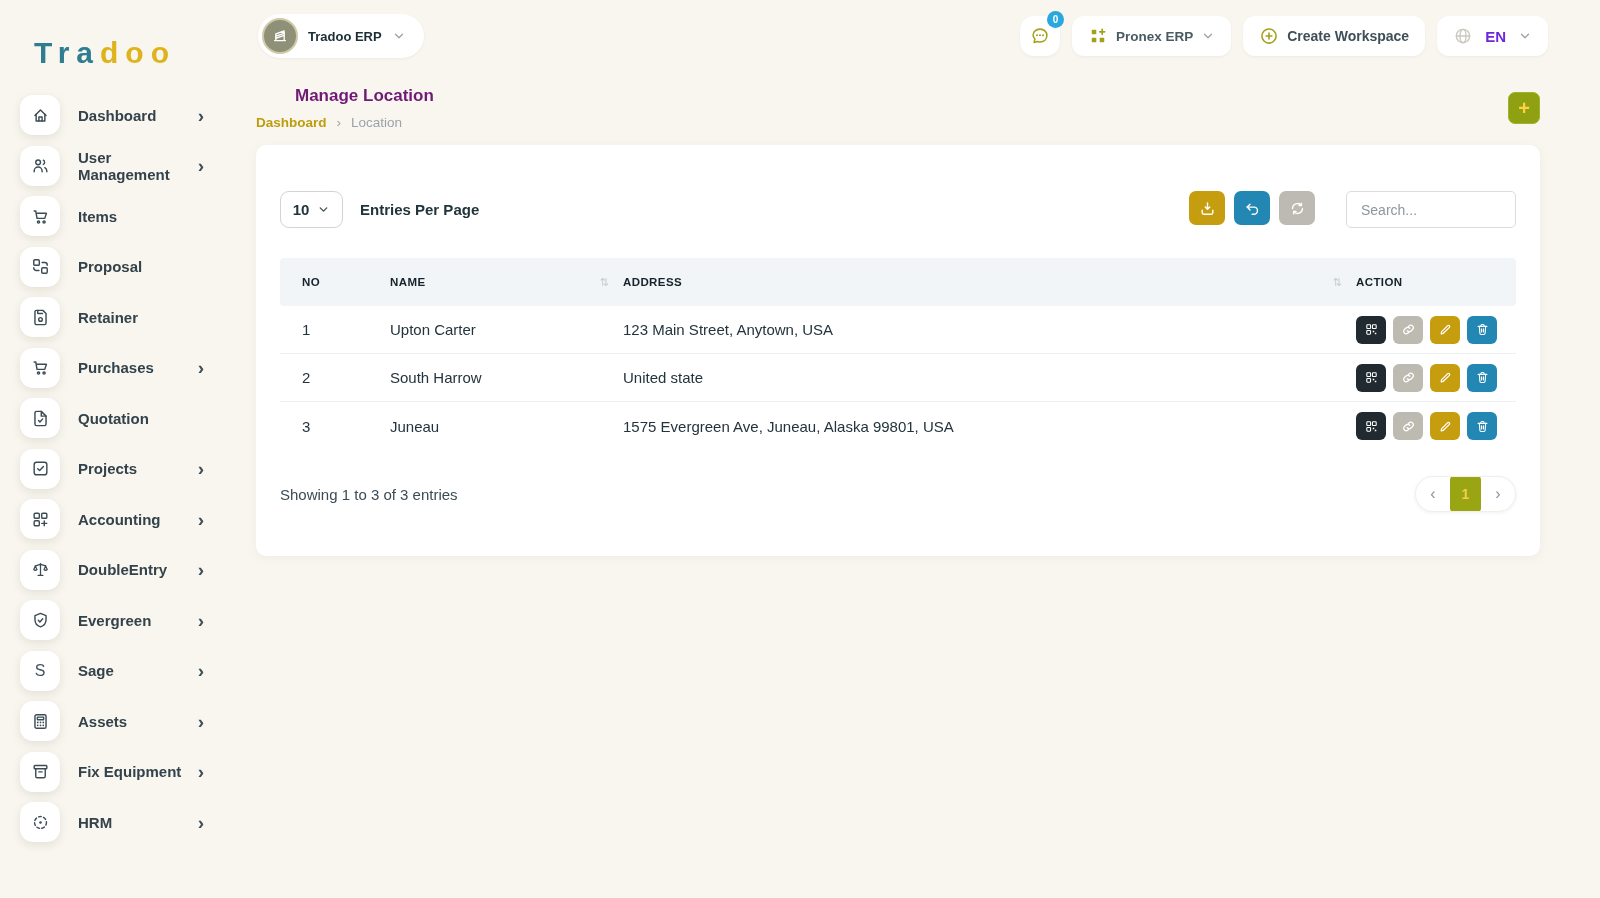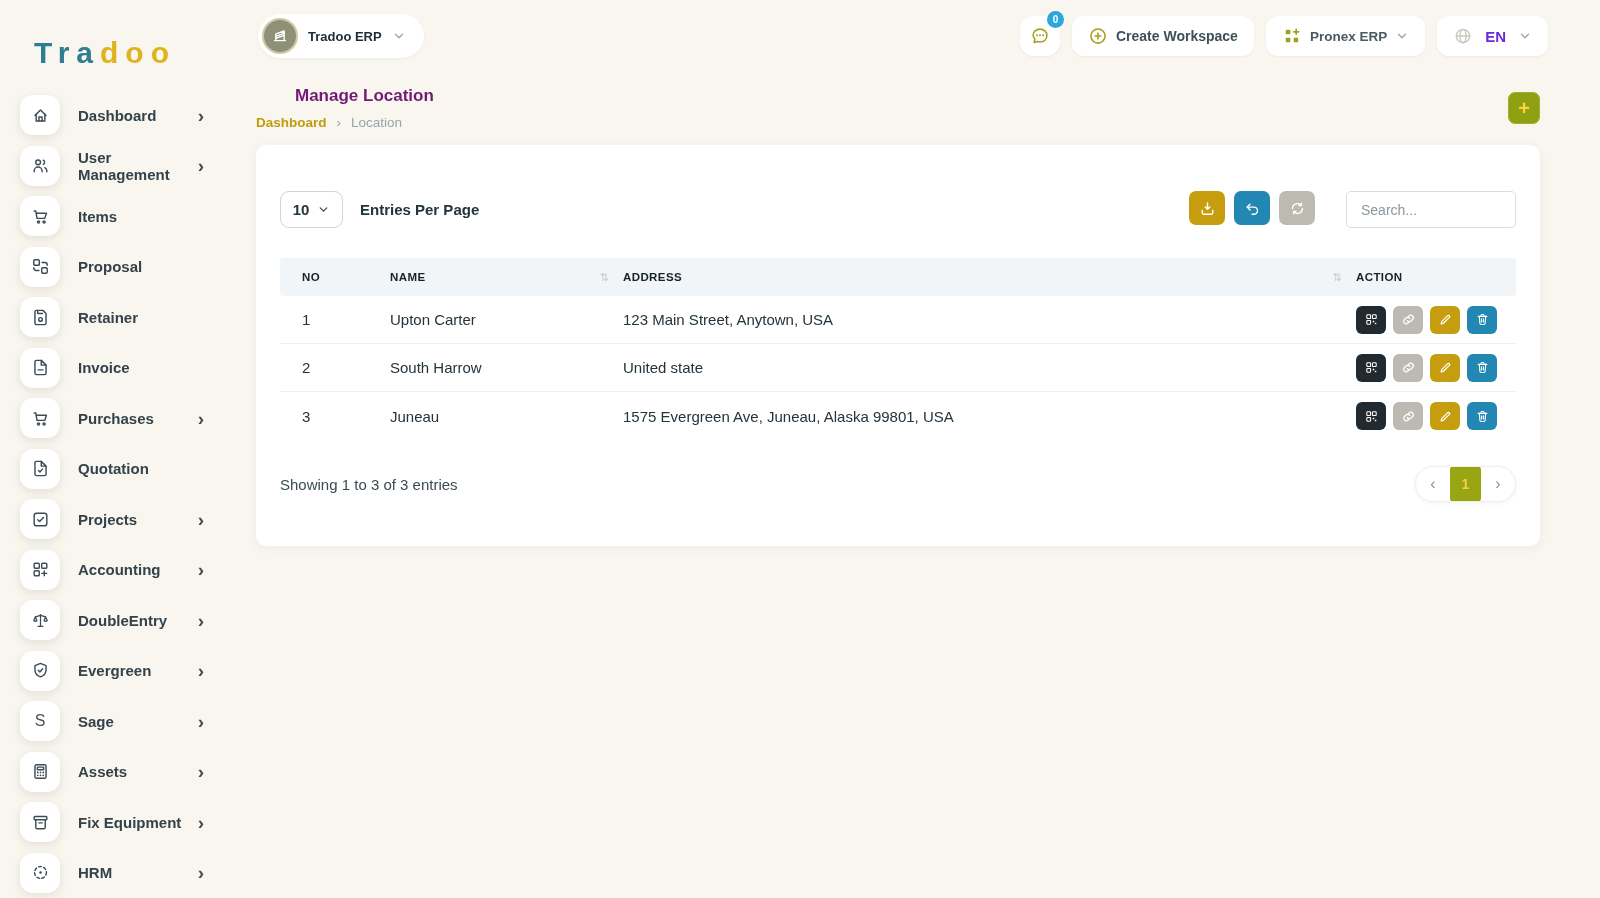--- a/index.html
+++ b/index.html
@@ -76,21 +76,21 @@
   .tb-download { background:#c59d0e; }
   .tb-undo { background:#2287b2; }
   .tb-refresh { background:#bcbab1; }
   .search-input { margin-left:22px; width:170px; height:37px; border:1px solid #d9dde0; border-radius:5px;
                   padding:0 14px; font-family:inherit; font-size:14px; color:#33424b; outline:none; }
   .search-input::placeholder { color:#8c979e; }
 
   
   .tbl { margin-top:30px; width:100%; }
   .tr { display:flex; align-items:center; }
-  .thead { background:#f1f5f8; height:38px; border-radius:4px; }
+  .thead { background:#f1f5f8; height:48px; border-radius:4px; }
   .th { font-size:11.5px; font-weight:700; color:#16232b; letter-spacing:.4px; display:flex; align-items:center; }
   .c-no { width:110px; padding-left:22px; flex:0 0 110px; }
   .c-name { width:233px; flex:0 0 233px; padding-right:14px; justify-content:space-between;gap:8px; }
   .c-address { flex:1; padding-right:14px; justify-content:space-between; min-width:0; }
   .c-action { width:160px; flex:0 0 160px; }
   .sort-ic { color:#c3cbd1; font-size:11px; font-weight:400; }
   .row { height:48px; border-bottom:1px solid #edf0f2; }
   .row:last-child { border-bottom:none; }
   .td { font-size:15px; color:#24343c; display:flex; align-items:center; }
   .row .c-name, .row .c-address { justify-content:flex-start; }
@@ -180,31 +180,20 @@
             <svg viewBox="0 0 24 24" fill="none" stroke="currentColor" stroke-width="1.8" stroke-linecap="round" stroke-linejoin="round">
               <path d="M17 21H7a2 2 0 0 1-2-2V5a2 2 0 0 1 2-2h8l4 4v12a2 2 0 0 1-2 2z"></path>
               <circle cx="12" cy="14.5" r="2.3"></circle>
               <path d="M8.5 3v4h6"></path>
             </svg>
           </span>
         <span class="nav-label">Retainer</span>
         <span class="nav-chev"></span>
       </div>
 
-      <div class="nav-item">
-        <span class="icon-box">
-            <svg viewBox="0 0 24 24" fill="none" stroke="currentColor" stroke-width="1.8" stroke-linecap="round" stroke-linejoin="round">
-              <path d="M13 3H7a2 2 0 0 0-2 2v14a2 2 0 0 0 2 2h10a2 2 0 0 0 2-2V9z"></path>
-              <path d="M13 3v6h6"></path>
-              <path d="M9 15h6"></path>
-            </svg>
-          </span>
-        <span class="nav-label">Invoice</span>
-        <span class="nav-chev"></span>
-      </div>
 
       <div class="nav-item">
         <span class="icon-box">
             <svg viewBox="0 0 24 24" fill="none" stroke="currentColor" stroke-width="1.8" stroke-linecap="round" stroke-linejoin="round">
               <circle cx="9.5" cy="19" r="1.4"></circle>
               <circle cx="16.5" cy="19" r="1.4"></circle>
               <path d="M4 5h2l1.6 9.4h9.8L19.5 8H7"></path>
             </svg>
           </span>
         <span class="nav-label">Purchases</span>
@@ -340,47 +329,47 @@
 
       <div class="topbar-right">
         <button class="chat-btn">
           <span style="display:flex">
               <svg viewBox="0 0 24 24" fill="none" stroke="currentColor" stroke-width="1.7" stroke-linecap="round" stroke-linejoin="round">
                 <path d="M12 4.5c-4.4 0-7.5 2.9-7.5 6.4 0 1.7.7 3.2 1.9 4.4L5.6 19l3.6-.9c.9.3 1.8.4 2.8.4 4.4 0 7.5-2.9 7.5-7S16.4 4.5 12 4.5z"></path>
                 <path d="M8.7 11.2h.01M12 11.2h.01M15.3 11.2h.01" stroke-width="2.2"></path>
               </svg>
             </span>
           <span class="badge">0</span>
-        </button>
-
-        <button class="pill" style="font-size:14px;color:#3f4f58">
-          <span class="olive-ic">
-              <svg viewBox="0 0 24 24" fill="none" stroke="currentColor" stroke-width="1.9" stroke-linecap="round" stroke-linejoin="round">
-                <circle cx="12" cy="12" r="8.5"></circle>
-                <path d="M12 8.5v7M8.5 12h7"></path>
-              </svg>
-            </span>
-          <span>Create Workspace</span>
         </button>
 
         <button class="pill">
           <span class="olive-ic">
               <svg viewBox="0 0 24 24" fill="none" stroke="currentColor" stroke-width="2" stroke-linecap="round" stroke-linejoin="round">
                 <rect x="4.5" y="4.5" width="5.5" height="5.5" rx="1" fill="currentColor" stroke="none"></rect>
                 <rect x="4.5" y="14" width="5.5" height="5.5" rx="1" fill="currentColor" stroke="none"></rect>
                 <rect x="14" y="14" width="5.5" height="5.5" rx="1" fill="currentColor" stroke="none"></rect>
                 <path d="M17 4v6M14 7h6"></path>
               </svg>
             </span>
           <span style="font-weight:600;color:#4a5a63">Pronex ERP</span>
           <span class="chev-down">
               <svg viewBox="0 0 24 24" fill="none" stroke="currentColor" stroke-width="2.2" stroke-linecap="round" stroke-linejoin="round">
                 <path d="M6 9l6 6 6-6"></path>
               </svg>
             </span>
+        </button>
+
+        <button class="pill" style="font-size:14px;color:#3f4f58">
+          <span class="olive-ic">
+              <svg viewBox="0 0 24 24" fill="none" stroke="currentColor" stroke-width="1.9" stroke-linecap="round" stroke-linejoin="round">
+                <circle cx="12" cy="12" r="8.5"></circle>
+                <path d="M12 8.5v7M8.5 12h7"></path>
+              </svg>
+            </span>
+          <span>Create Workspace</span>
         </button>
 
         <button class="pill" style="gap:12px">
           <span class="globe-ic">
               <svg viewBox="0 0 24 24" fill="none" stroke="currentColor" stroke-width="1.7" stroke-linecap="round" stroke-linejoin="round">
                 <circle cx="12" cy="12" r="8"></circle>
                 <path d="M4 12h16"></path>
                 <ellipse cx="12" cy="12" rx="3.6" ry="8"></ellipse>
               </svg>
             </span>

